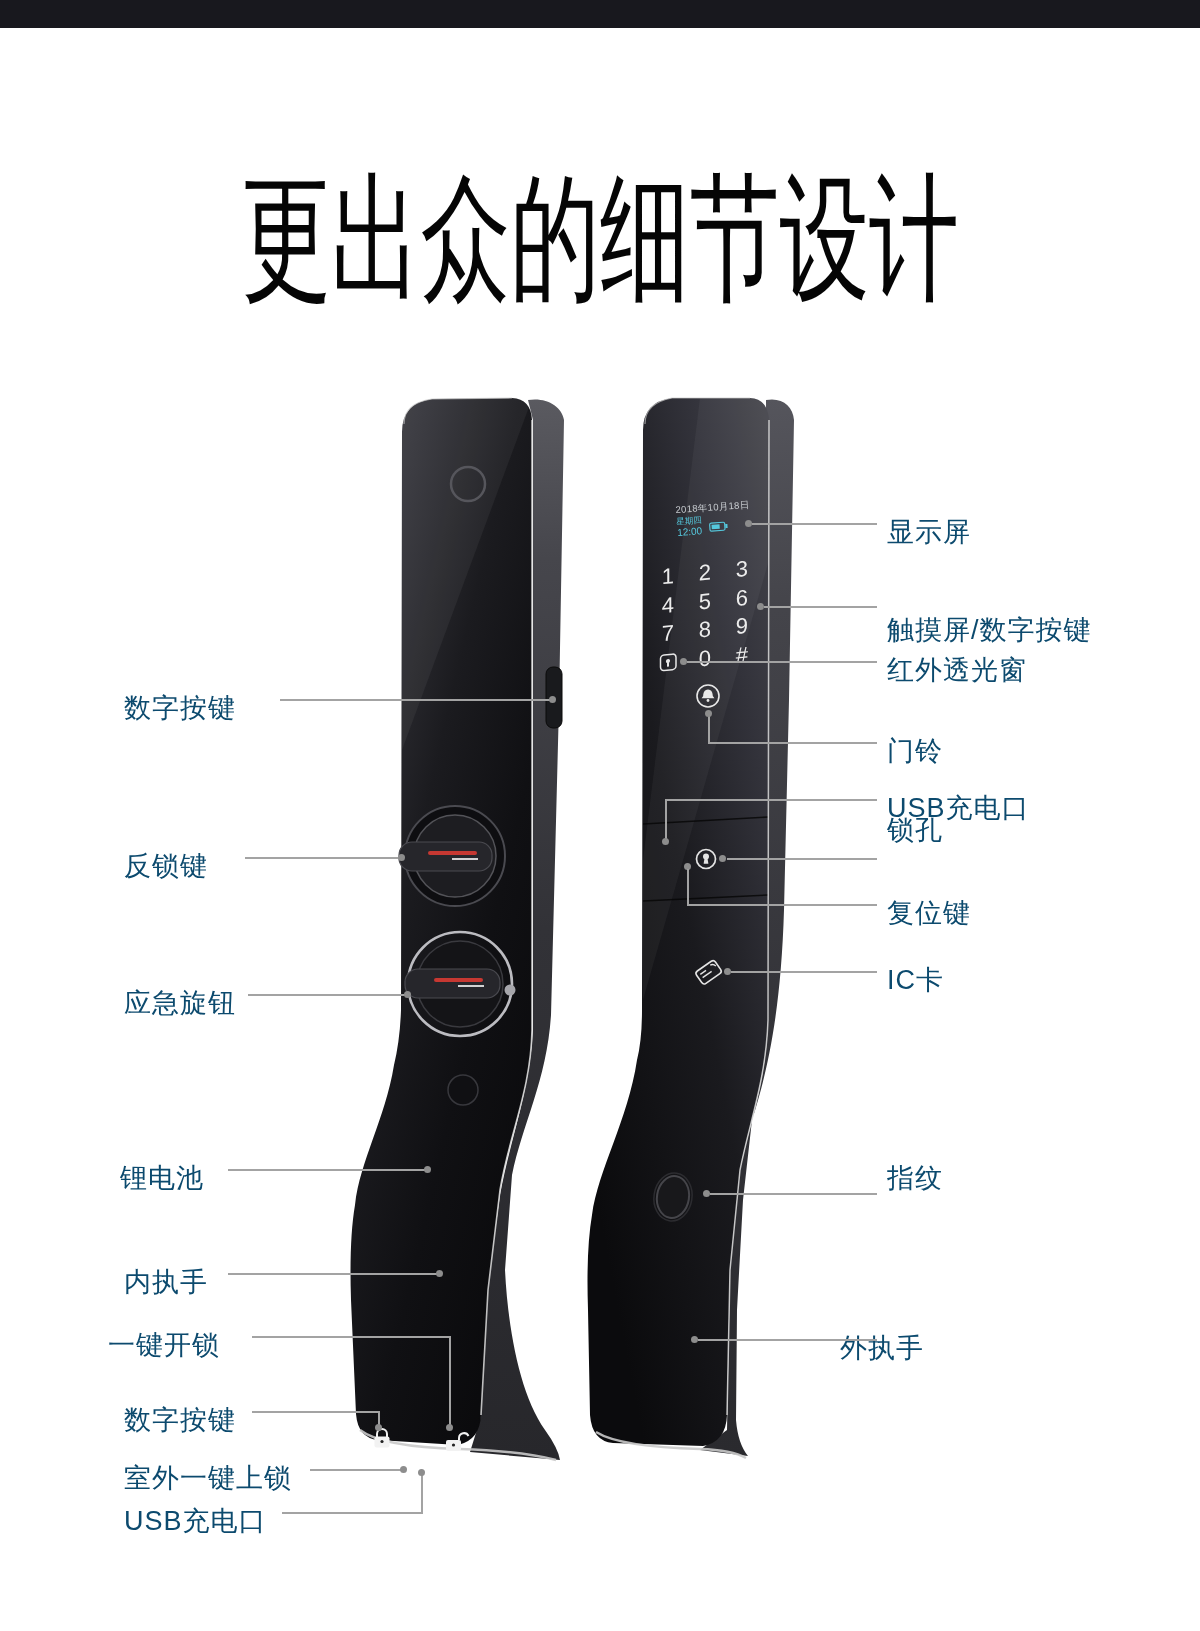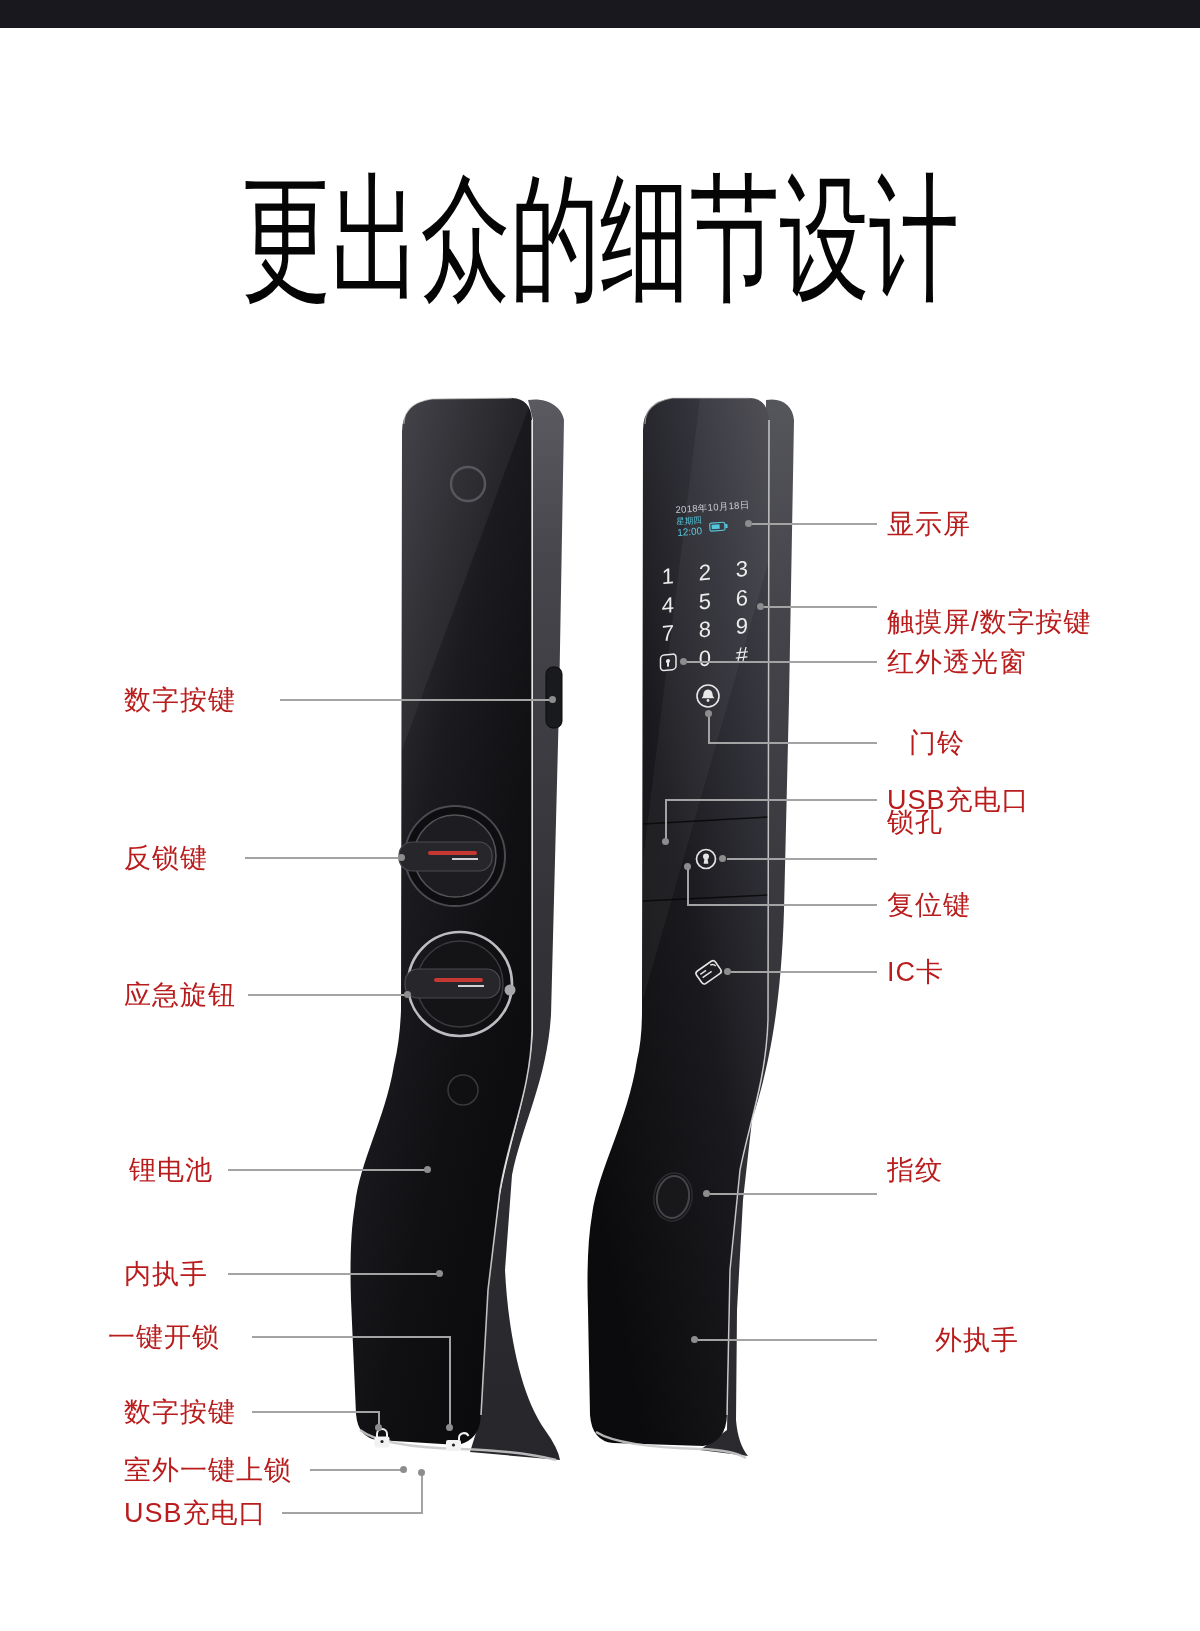--- a/index.html
+++ b/index.html
@@ -14,22 +14,22 @@
   }
   .title{
     position:absolute;left:0;top:163px;width:1200px;
     text-align:center;
     font-size:138px;line-height:150px;font-weight:300;color:#050505;
     transform:scaleX(0.65);transform-origin:center;
     white-space:nowrap;
   }
   .callout{
     position:absolute;
-    font-size:27px;line-height:28px;color:#b91c1c;font-weight:400;
-    white-space:nowrap;letter-spacing:1px;
+    font-size:27px;line-height:28px;color:#0c4a6e;font-weight:400;
+    white-space:nowrap;letter-spacing:1px;margin-top:8px;
   }
   .hline{position:absolute;height:2px;background:#a3a3a3;}
   .vline{position:absolute;width:2px;background:#a3a3a3;}
   .dot{position:absolute;width:7px;height:7px;border-radius:50%;background:#8d8d8d;}
   svg{position:absolute;}
   svg text{font-family:"Liberation Sans","DejaVu Sans",sans-serif;}
 </style>
 </head>
 <body>
 
@@ -207,21 +207,21 @@
 <div class="dot" style="left:549px;top:696px"></div>
 
 <div class="callout" style="left:124px;top:844px">反锁键</div>
 <div class="hline" style="left:245px;top:857px;width:157px"></div>
 <div class="dot" style="left:398px;top:854px"></div>
 
 <div class="callout" style="left:124px;top:981px">应急旋钮</div>
 <div class="hline" style="left:248px;top:994px;width:160px"></div>
 <div class="dot" style="left:404px;top:991px"></div>
 
-<div class="callout" style="left:129px;top:1156px">锂电池</div>
+<div class="callout" style="left:120px;top:1156px">锂电池</div>
 <div class="hline" style="left:228px;top:1169px;width:200px"></div>
 <div class="dot" style="left:424px;top:1166px"></div>
 
 <div class="callout" style="left:124px;top:1260px">内执手</div>
 <div class="hline" style="left:228px;top:1273px;width:212px"></div>
 <div class="dot" style="left:436px;top:1270px"></div>
 
 <div class="callout" style="left:108px;top:1323px">一键开锁</div>
 <div class="hline" style="left:252px;top:1336px;width:199px"></div>
 <div class="vline" style="left:449px;top:1336px;height:90px"></div>
@@ -246,21 +246,21 @@
 <div class="dot" style="left:745px;top:520px"></div>
 
 <div class="callout" style="left:887px;top:608px">触摸屏/数字按键</div>
 <div class="hline" style="left:764px;top:606px;width:113px"></div>
 <div class="dot" style="left:757px;top:603px"></div>
 
 <div class="callout" style="left:887px;top:648px">红外透光窗</div>
 <div class="hline" style="left:687px;top:661px;width:190px"></div>
 <div class="dot" style="left:680px;top:658px"></div>
 
-<div class="callout" style="left:909px;top:729px">门铃</div>
+<div class="callout" style="left:887px;top:729px">门铃</div>
 <div class="vline" style="left:708px;top:714px;height:29px"></div>
 <div class="hline" style="left:708px;top:742px;width:169px"></div>
 <div class="dot" style="left:705px;top:710px"></div>
 
 <div class="callout" style="left:887px;top:786px">USB充电口</div>
 <div class="hline" style="left:665px;top:799px;width:212px"></div>
 <div class="vline" style="left:665px;top:799px;height:40px"></div>
 <div class="dot" style="left:662px;top:838px"></div>
 
 <div class="callout" style="left:887px;top:808px">锁孔</div>
@@ -273,15 +273,15 @@
 <div class="hline" style="left:687px;top:904px;width:190px"></div>
 
 <div class="callout" style="left:887px;top:958px">IC卡</div>
 <div class="hline" style="left:731px;top:971px;width:146px"></div>
 <div class="dot" style="left:724px;top:968px"></div>
 
 <div class="callout" style="left:887px;top:1156px">指纹</div>
 <div class="hline" style="left:710px;top:1193px;width:167px"></div>
 <div class="dot" style="left:703px;top:1190px"></div>
 
-<div class="callout" style="left:935px;top:1326px">外执手</div>
+<div class="callout" style="left:840px;top:1326px">外执手</div>
 <div class="hline" style="left:698px;top:1339px;width:179px"></div>
 <div class="dot" style="left:691px;top:1336px"></div>
 
 </body></html>

